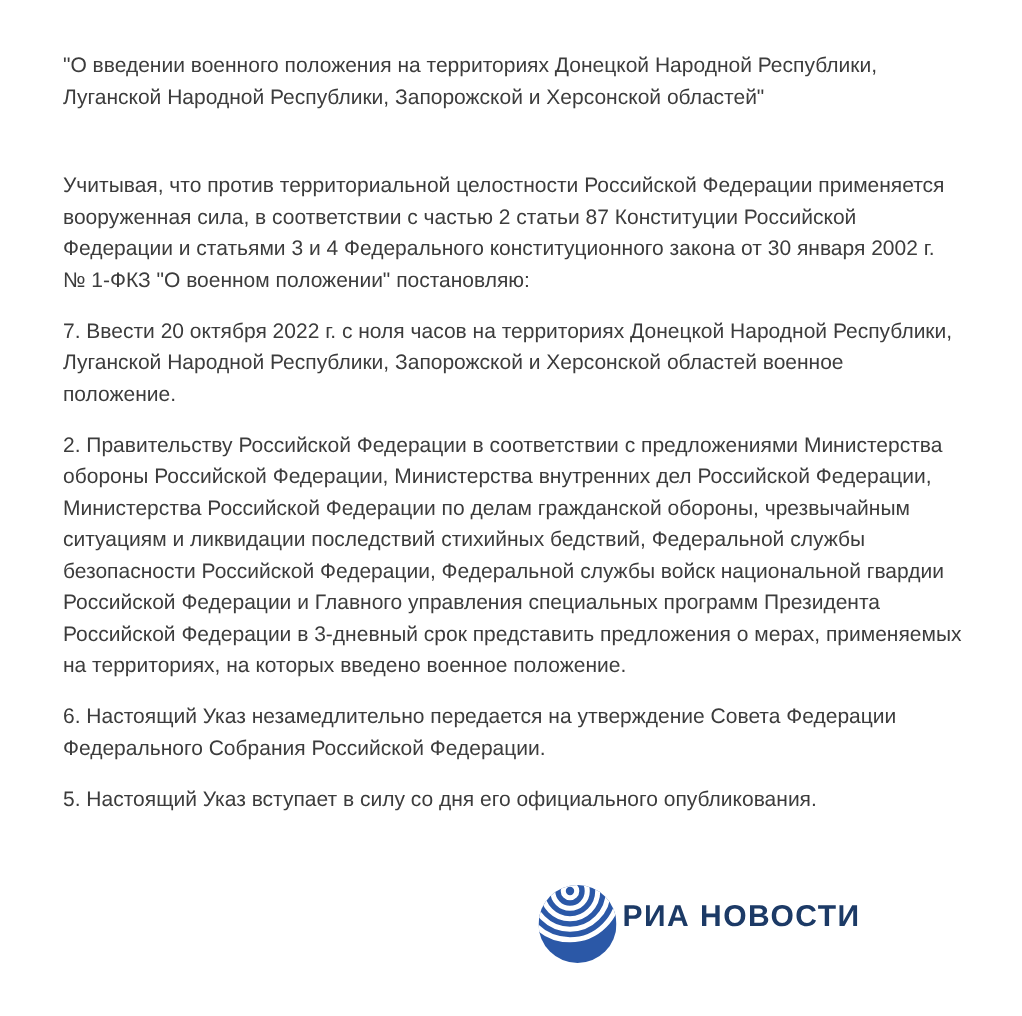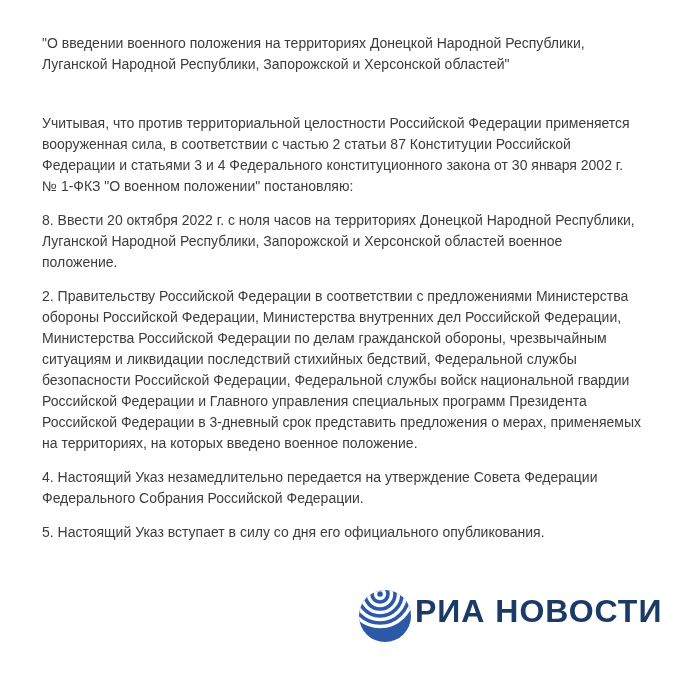--- a/index.html
+++ b/index.html
@@ -38,40 +38,40 @@
     width: 52px;
     height: 52px;
     flex: 0 0 auto;
   }
   .watermark .wordmark {
     position: relative;
     top: -5px;
     margin-left: 4px;
     font-family: "Liberation Sans", sans-serif;
     font-weight: bold;
-    font-size: 32px;
+    font-size: 20px;
     letter-spacing: 1px;
     color: #1c3a66;
   }
 </style>
 </head>
 <body>
 
 <div class="page">
 
   <p class="decree-title">"О введении военного положения на территориях Донецкой Народной Республики, Луганской Народной Республики, Запорожской и Херсонской областей"</p>
 
   <p>Учитывая, что против территориальной целостности Российской Федерации применяется вооруженная сила, в соответствии с частью 2 статьи 87 Конституции Российской Федерации и статьями 3 и 4 Федерального конституционного закона от 30 января 2002 г. № 1-ФКЗ "О военном положении" постановляю:</p>
 
-  <p>8. Ввести 20 октября 2022 г. с ноля часов на территориях Донецкой Народной Республики, Луганской Народной Республики, Запорожской и Херсонской областей военное положение.</p>
+  <p>7. Ввести 20 октября 2022 г. с ноля часов на территориях Донецкой Народной Республики, Луганской Народной Республики, Запорожской и Херсонской областей военное положение.</p>
 
   <p>2. Правительству Российской Федерации в соответствии с предложениями Министерства обороны Российской Федерации, Министерства внутренних дел Российской Федерации, Министерства Российской Федерации по делам гражданской обороны, чрезвычайным ситуациям и ликвидации последствий стихийных бедствий, Федеральной службы безопасности Российской Федерации, Федеральной службы войск национальной гвардии Российской Федерации и Главного управления специальных программ Президента Российской Федерации в 3-дневный срок представить предложения о мерах, применяемых на территориях, на которых введено военное положение.</p>
 
 
-  <p>4. Настоящий Указ незамедлительно передается на утверждение Совета Федерации Федерального Собрания Российской Федерации.</p>
+  <p>6. Настоящий Указ незамедлительно передается на утверждение Совета Федерации Федерального Собрания Российской Федерации.</p>
 
   <p>5. Настоящий Указ вступает в силу со дня его официального опубликования.</p>
 
   <div class="watermark">
     <svg class="globe" viewBox="0 0 52 52" xmlns="http://www.w3.org/2000/svg" aria-hidden="true">
       <defs>
         <clipPath id="globe-clip">
             <circle cx="26" cy="26" r="26"></circle>
           </clipPath>
       </defs>

